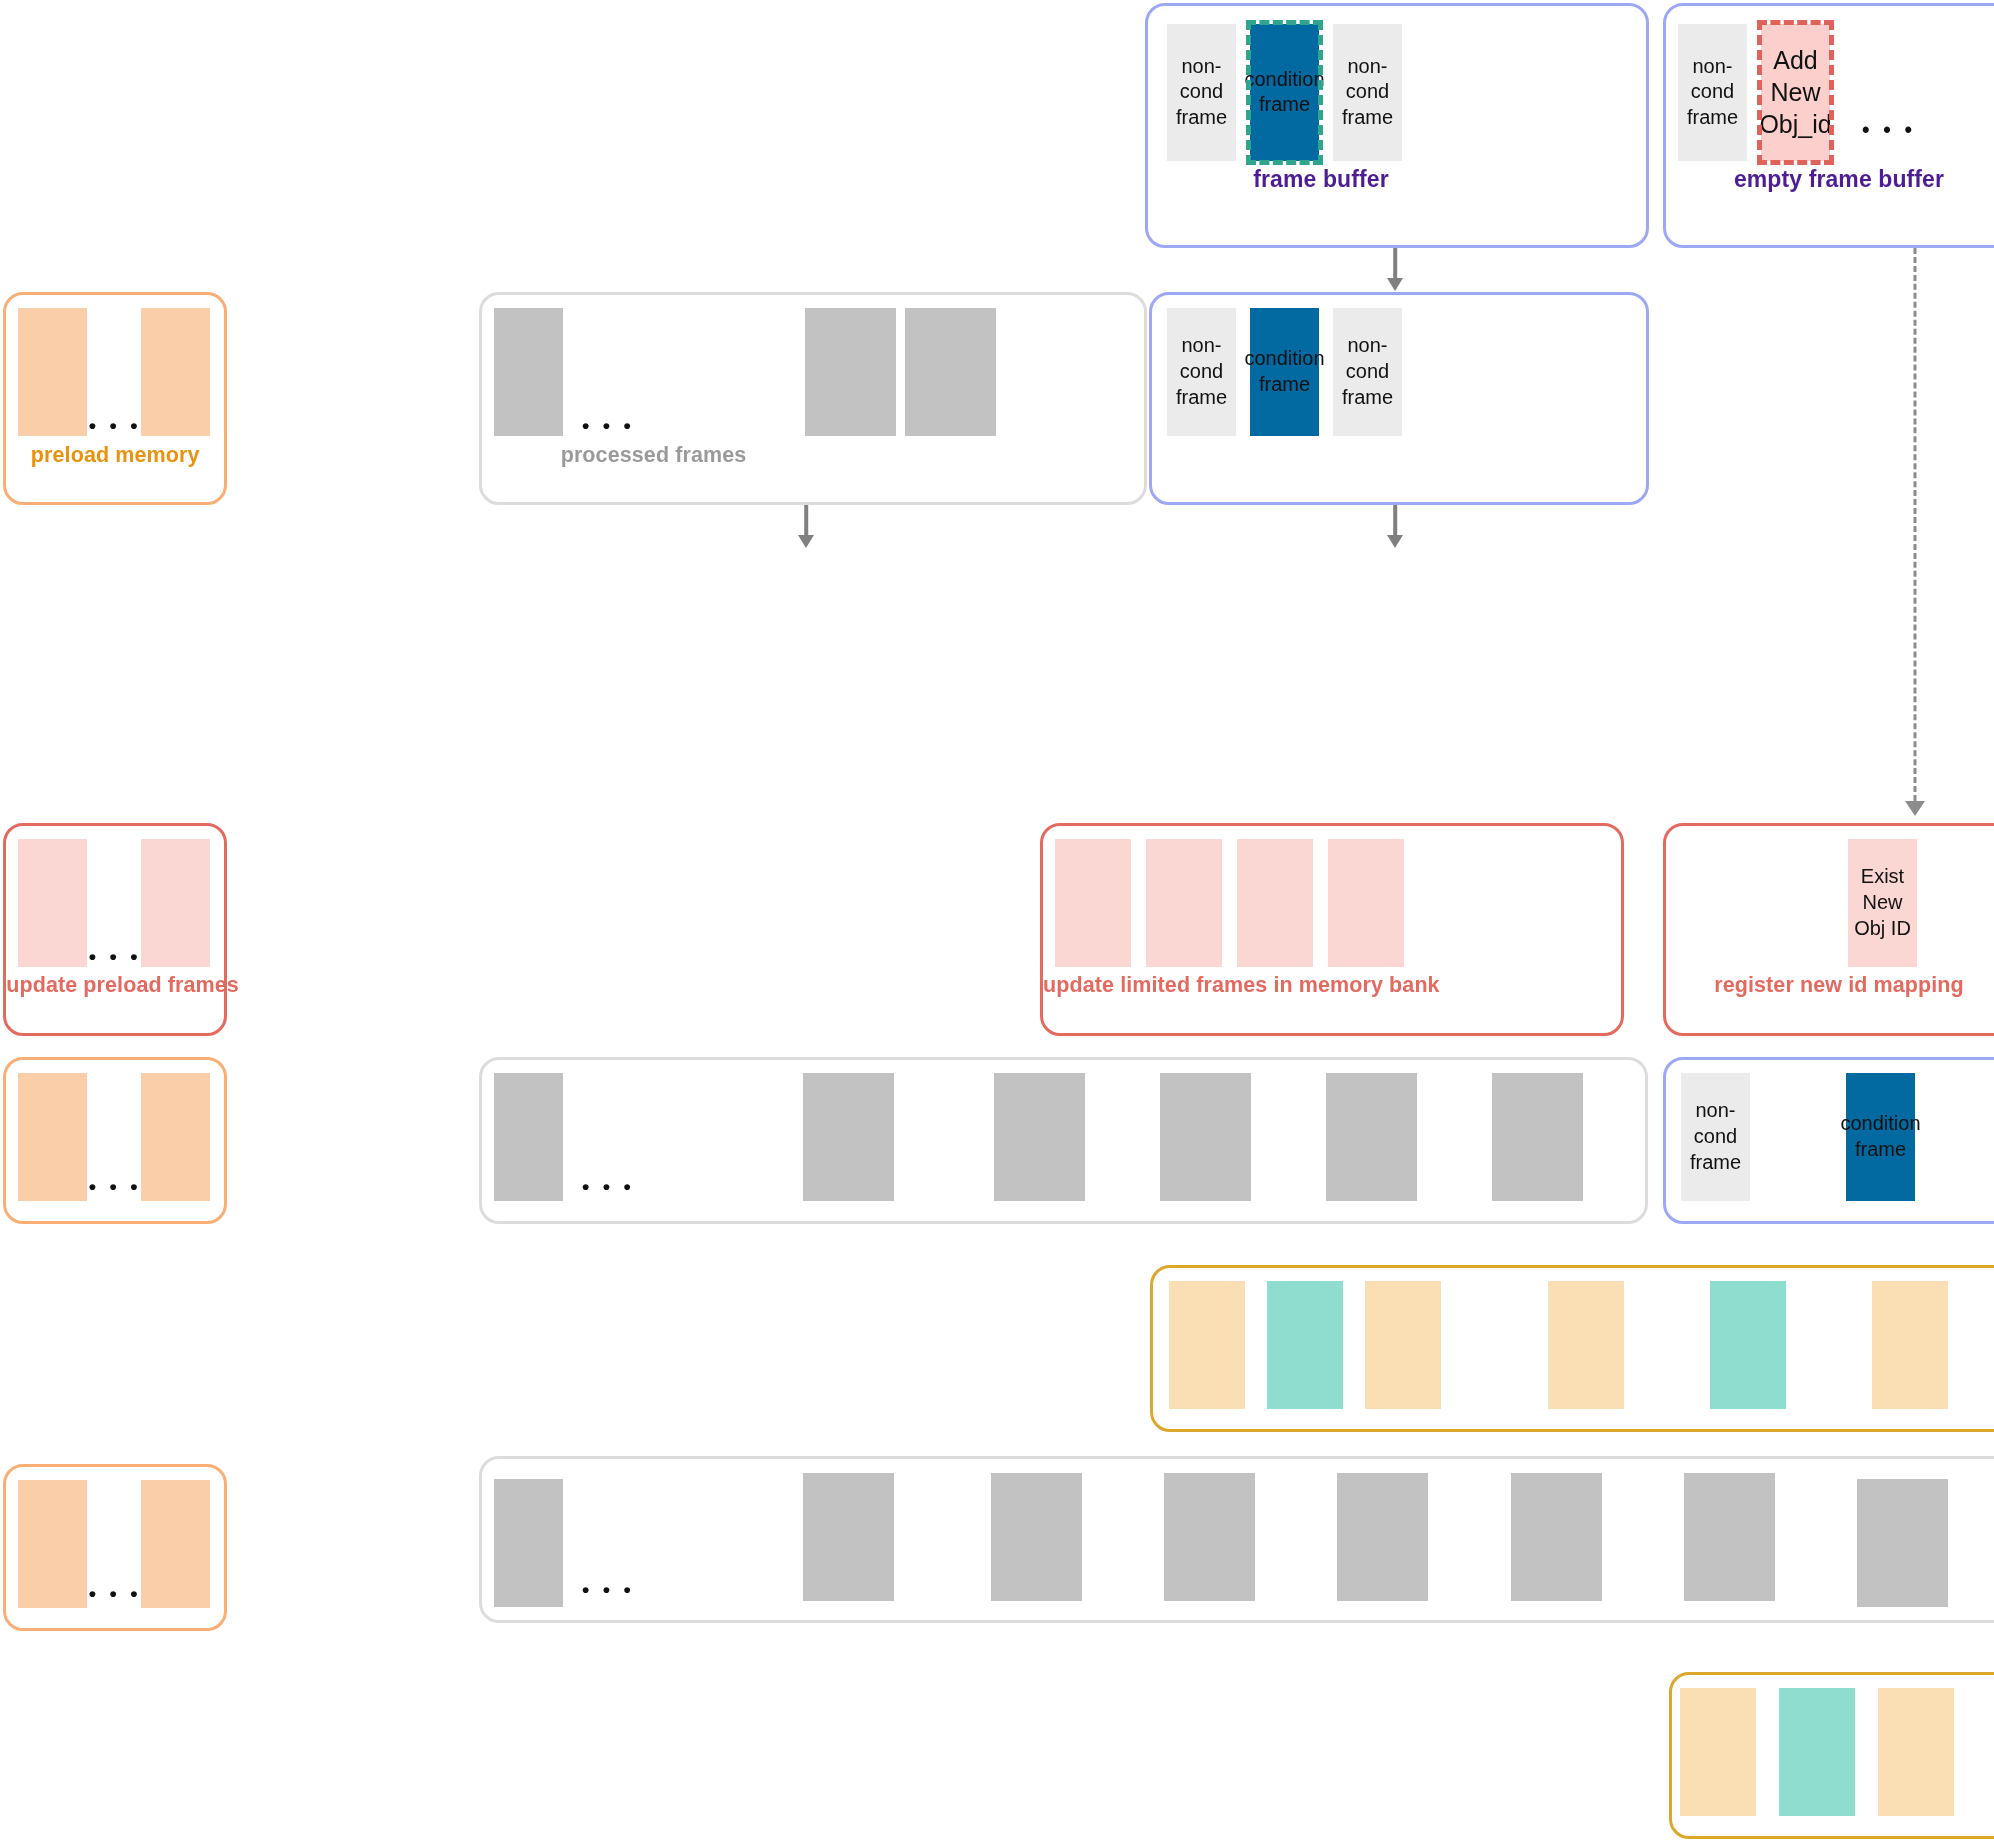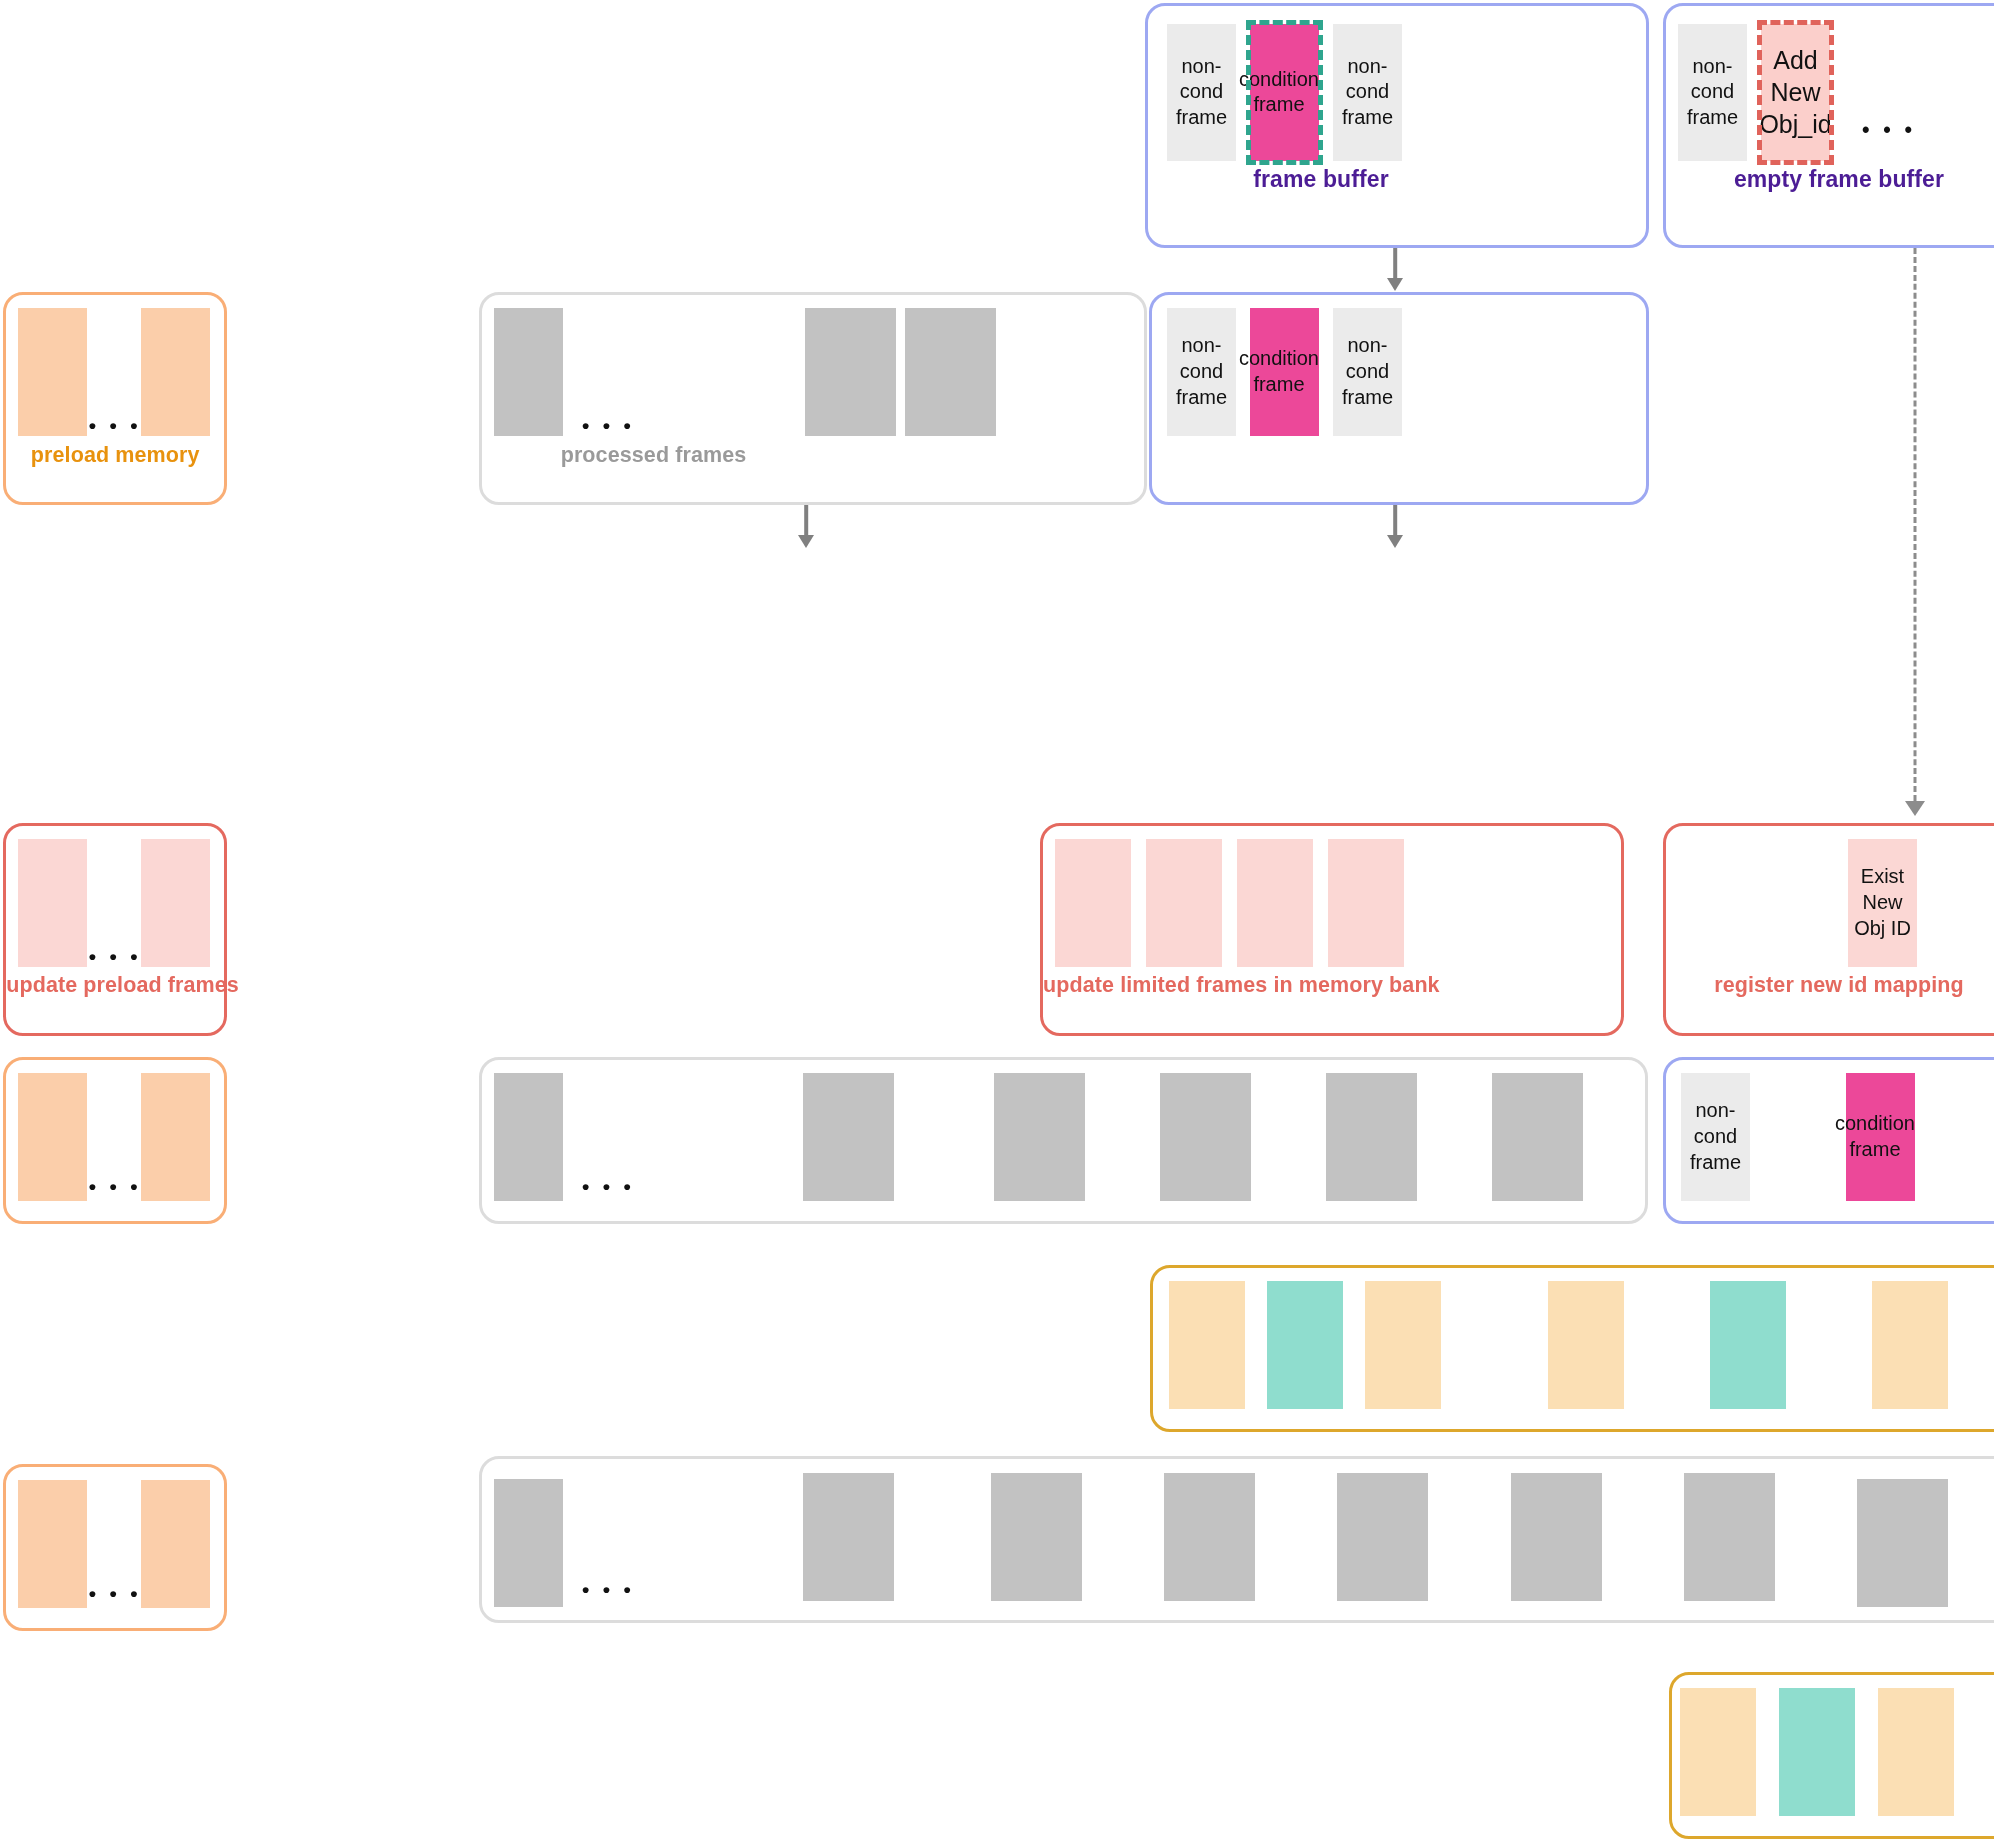--- a/index.html
+++ b/index.html
@@ -20,21 +20,21 @@
   .cap.blue{color:#4c1d95;}
   .cap.gray{color:#9A9A9A;}
   .cap.orange{color:#E8920E;}
   .cap.yellow{color:#DDA72C;}
   .cap.red{color:#E4695F;}
 
   
   .tile{position:absolute;box-sizing:border-box;display:flex;align-items:center;
         justify-content:center;text-align:center;line-height:1.28;color:#111;}
   .t-noncond{background:#EBEBEB;}
-  .t-cond{background:#ec4899;justify-content:flex-end;}
+  .t-cond{background:#0369a1;}
   .t-gray{background:#C2C2C2;}
   .t-orange{background:#FBCEAA;}
   .t-pinkpale{background:#FBD7D4;}
   .t-yellow{background:#FBDFB4;}
   .t-teal{background:#8FDDCE;}
   .t-addnew{background:#FBCFCB;}
 
   
   .ring{position:absolute;box-sizing:border-box;pointer-events:none;}
   .ring.teal{border:5.2px dashed #2FA58E;}

